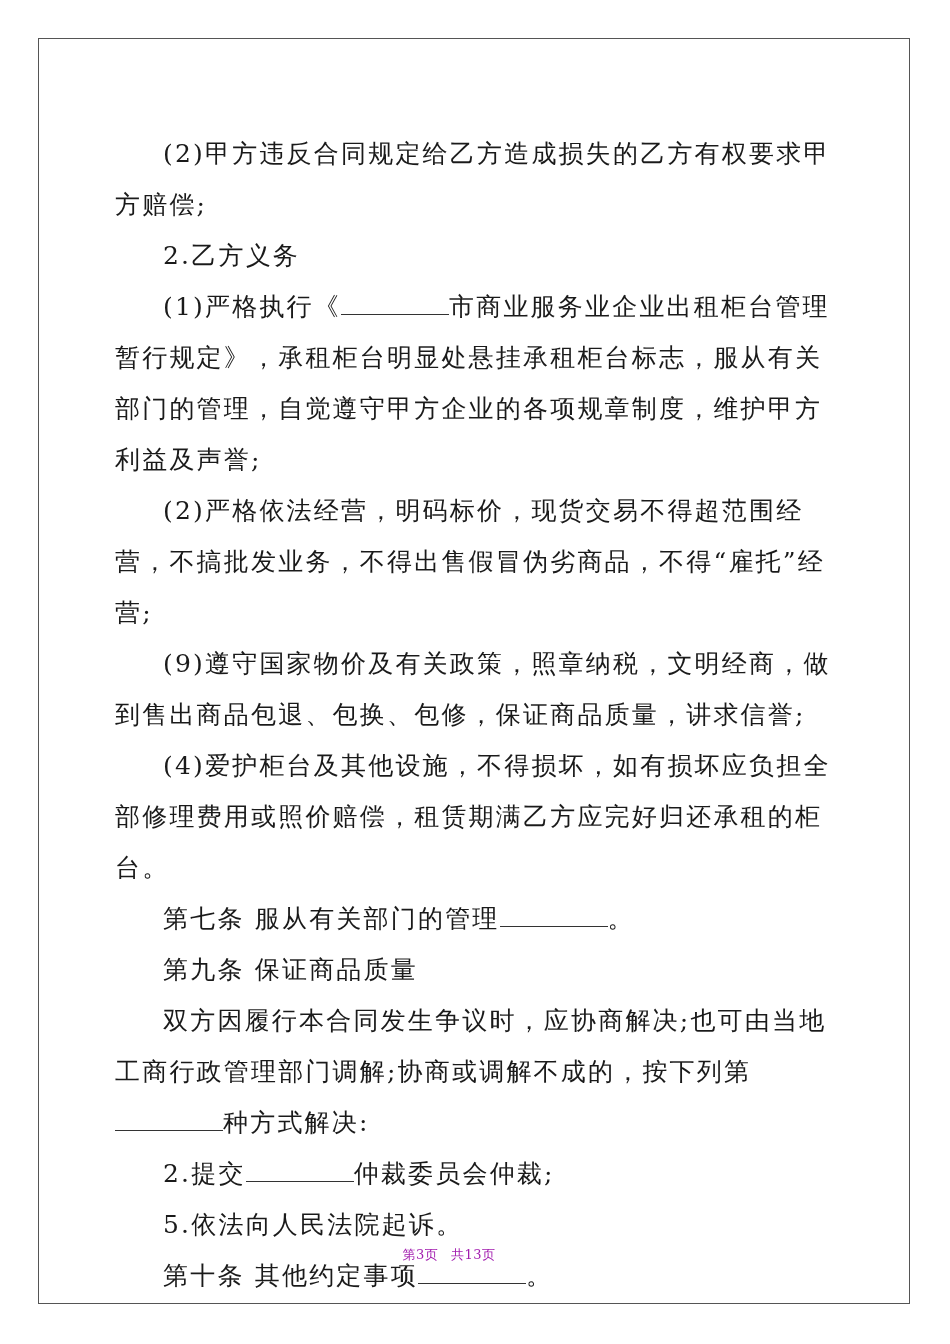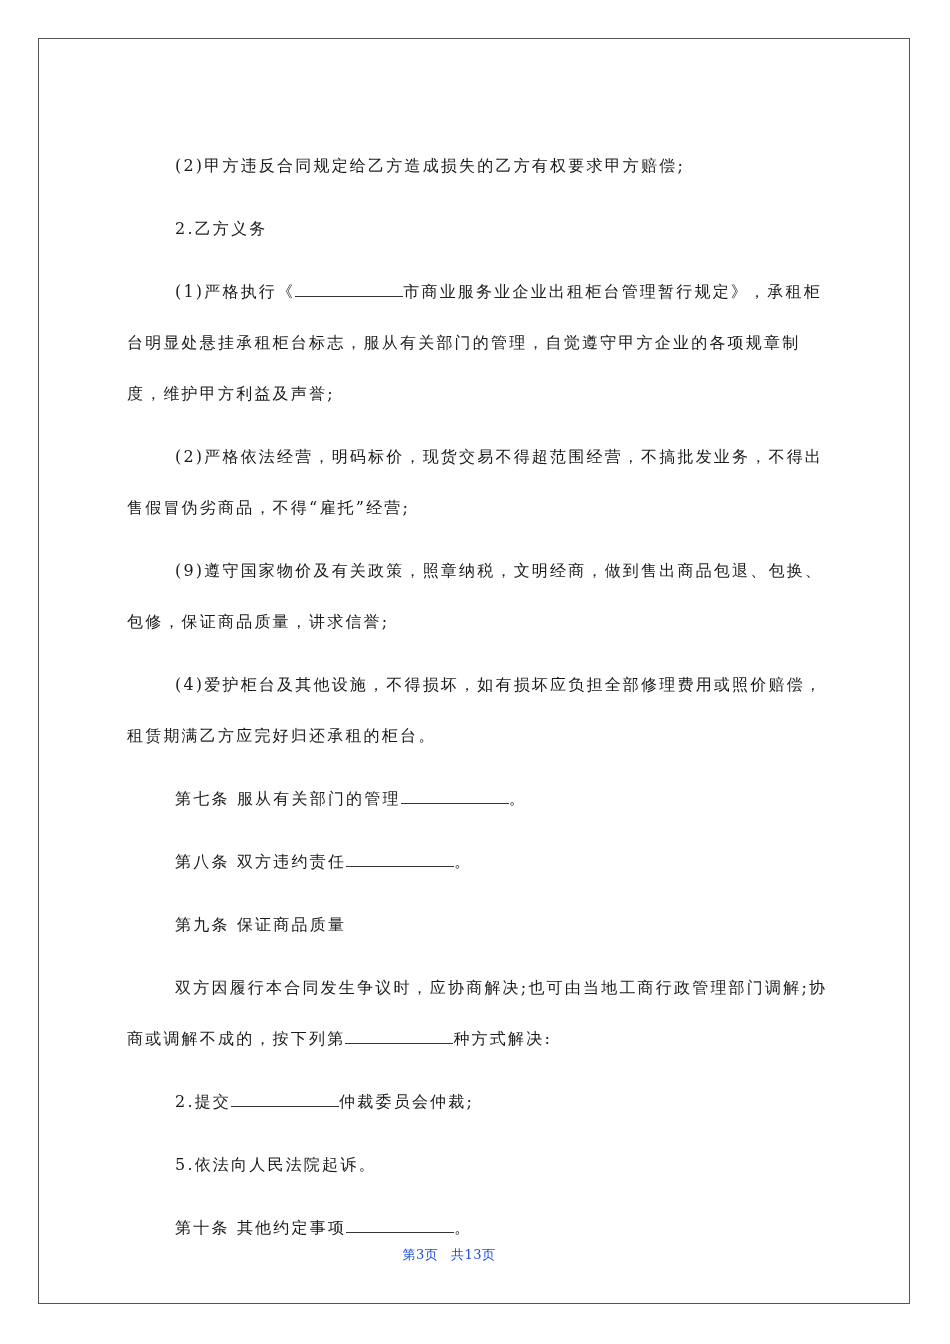--- a/index.html
+++ b/index.html
@@ -24,44 +24,44 @@
       border: 1.5px solid #555555;
       box-sizing: border-box;
     }
     .content {
       position: absolute;
       left: 115px;
       top: 128px;
       width: 728px;
     }
     .para {
-      font-size: 16px;
+      font-size: 25px;
       line-height: 51px;
       letter-spacing: 2.2px;
-      margin: 12px;
+      margin: 0;
       text-indent: 48px;
       white-space: normal;
       word-break: break-all;
     }
     .blank {
       display: inline-block;
       width: 108px;
       border-bottom: 1px solid #333;
       height: 18px;
       vertical-align: baseline;
       text-indent: 0;
     }
     .footer {
       position: absolute;
       left: 0;
       width: 898px;
       top: 1246px;
       text-align: center;
       font-size: 13px;
-      color: #1d4ed8;
+      color: #a21caf;
       letter-spacing: 0.5px;
     }
     .footer span { margin: 0 4px; }
   </style>
 </head>
 <body>
 
 <div class="page-frame"></div>
 
 <div class="content">
@@ -80,23 +80,20 @@
   <p class="para">
     <span>(9)遵守国家物价及有关政策，照章纳税，文明经商，做到售出商品包退、包换、包修，保证商品质量，讲求信誉;</span>
   </p>
   <p class="para">
     <span>(4)爱护柜台及其他设施，不得损坏，如有损坏应负担全部修理费用或照价赔偿，租赁期满乙方应完好归还承租的柜台。</span>
   </p>
   <p class="para">
     <span>第七条  服从有关部门的管理</span><span class="blank"></span><span>。</span>
   </p>
   <p class="para">
-    <span>第八条  双方违约责任</span><span class="blank"></span><span>。</span>
-  </p>
-  <p class="para">
     <span>第九条  保证商品质量</span>
   </p>
   <p class="para">
     <span>双方因履行本合同发生争议时，应协商解决;也可由当地工商行政管理部门调解;协商或调解不成的，按下列第</span><span class="blank"></span><span>种方式解决:</span>
   </p>
   <p class="para">
     <span>2.提交</span><span class="blank"></span><span>仲裁委员会仲裁;</span>
   </p>
   <p class="para">
     <span>5.依法向人民法院起诉。</span>

